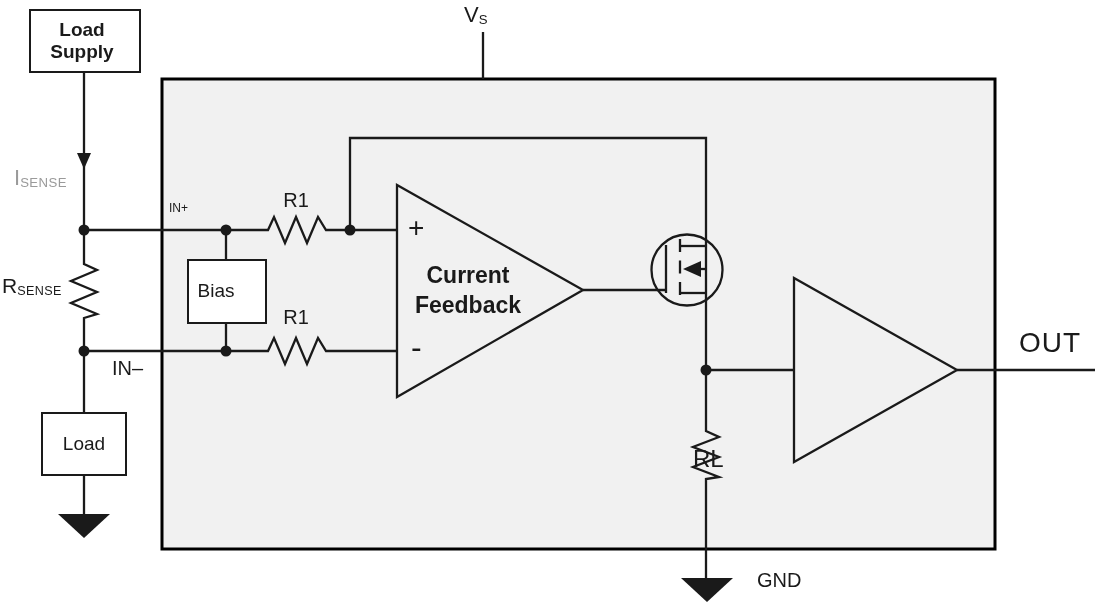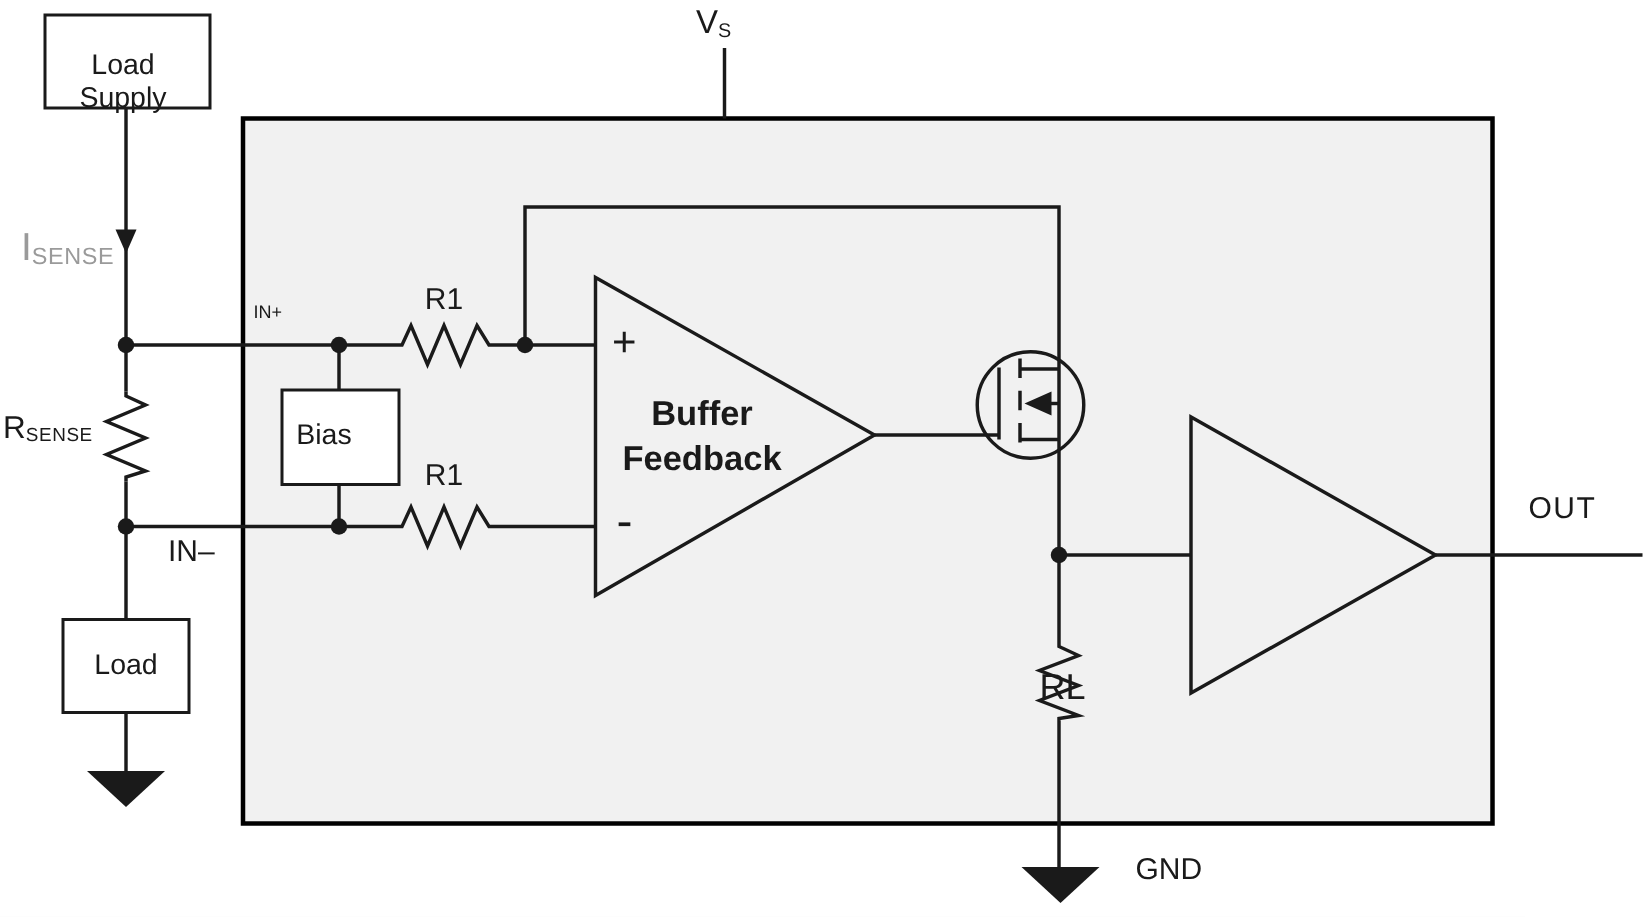--- a/index.html
+++ b/index.html
@@ -75,37 +75,37 @@
     <polygon class="sym" points="681,578 733,578 707,602"></polygon>
 
     <circle class="node" cx="84" cy="230" r="5.5"></circle>
     <circle class="node" cx="84" cy="351" r="5.5"></circle>
     <circle class="node" cx="226" cy="230" r="5.5"></circle>
     <circle class="node" cx="226" cy="351" r="5.5"></circle>
     <circle class="node" cx="350" cy="230" r="5.5"></circle>
     <circle class="node" cx="706" cy="370" r="5.5"></circle>
   </svg>
 
-  <div class="boxlbl" style="left:30px;top:24px;width:104px;height:62px;">Load Supply</div>
+  <div class="boxlbl" style="left:30px;top:10px;width:104px;height:62px;font-weight:bold;">Load Supply</div>
   <div class="boxlbl" style="left:42px;top:413px;width:84px;height:62px;">Load</div>
   <div class="boxlbl" style="left:188px;top:260px;width:56px;height:63px;">Bias</div>
-  <div class="lbl bold center" style="left:398px;top:261px;width:140px;font-size:23px;line-height:1.3;">Buffer Feedback</div>
+  <div class="lbl bold center" style="left:398px;top:261px;width:140px;font-size:23px;line-height:1.3;">Current Feedback</div>
 
   <div class="lbl" style="left:408px;top:214px;font-size:28px;">+</div>
   <div class="lbl" style="left:411px;top:331px;font-size:32px;">-</div>
 
   <div class="lbl" style="left:464px;top:4px;font-size:22px;">
     <span>V</span><span class="sub">S</span>
   </div>
   <div class="lbl" style="left:124px;top:202px;font-size:12px;margin-left:45px;">IN+</div>
   <div class="lbl" style="left:112px;top:358px;font-size:20px;">IN–</div>
-  <div class="lbl" style="left:1019px;top:329px;font-size:20px;letter-spacing:1px;">OUT</div>
+  <div class="lbl" style="left:1019px;top:329px;font-size:28px;letter-spacing:1px;">OUT</div>
   <div class="lbl" style="left:757px;top:570px;font-size:20px;">GND</div>
 
-  <div class="lbl" style="left:14px;top:151px;font-size:26px;color:var(--sense_gray);">
+  <div class="lbl" style="left:14px;top:167px;font-size:22px;color:var(--sense_gray);">
     <span>I</span><span class="sub">SENSE</span>
   </div>
   <div class="lbl" style="left:2px;top:275px;font-size:21px;">
     <span>R</span><span class="sub">SENSE</span>
   </div>
   <div class="lbl center" style="left:262px;top:190px;width:68px;font-size:20px;">R1</div>
   <div class="lbl center" style="left:262px;top:307px;width:68px;font-size:20px;">R1</div>
   <div class="lbl" style="left:693px;top:447px;font-size:24px;">RL</div>
 
 </div>

